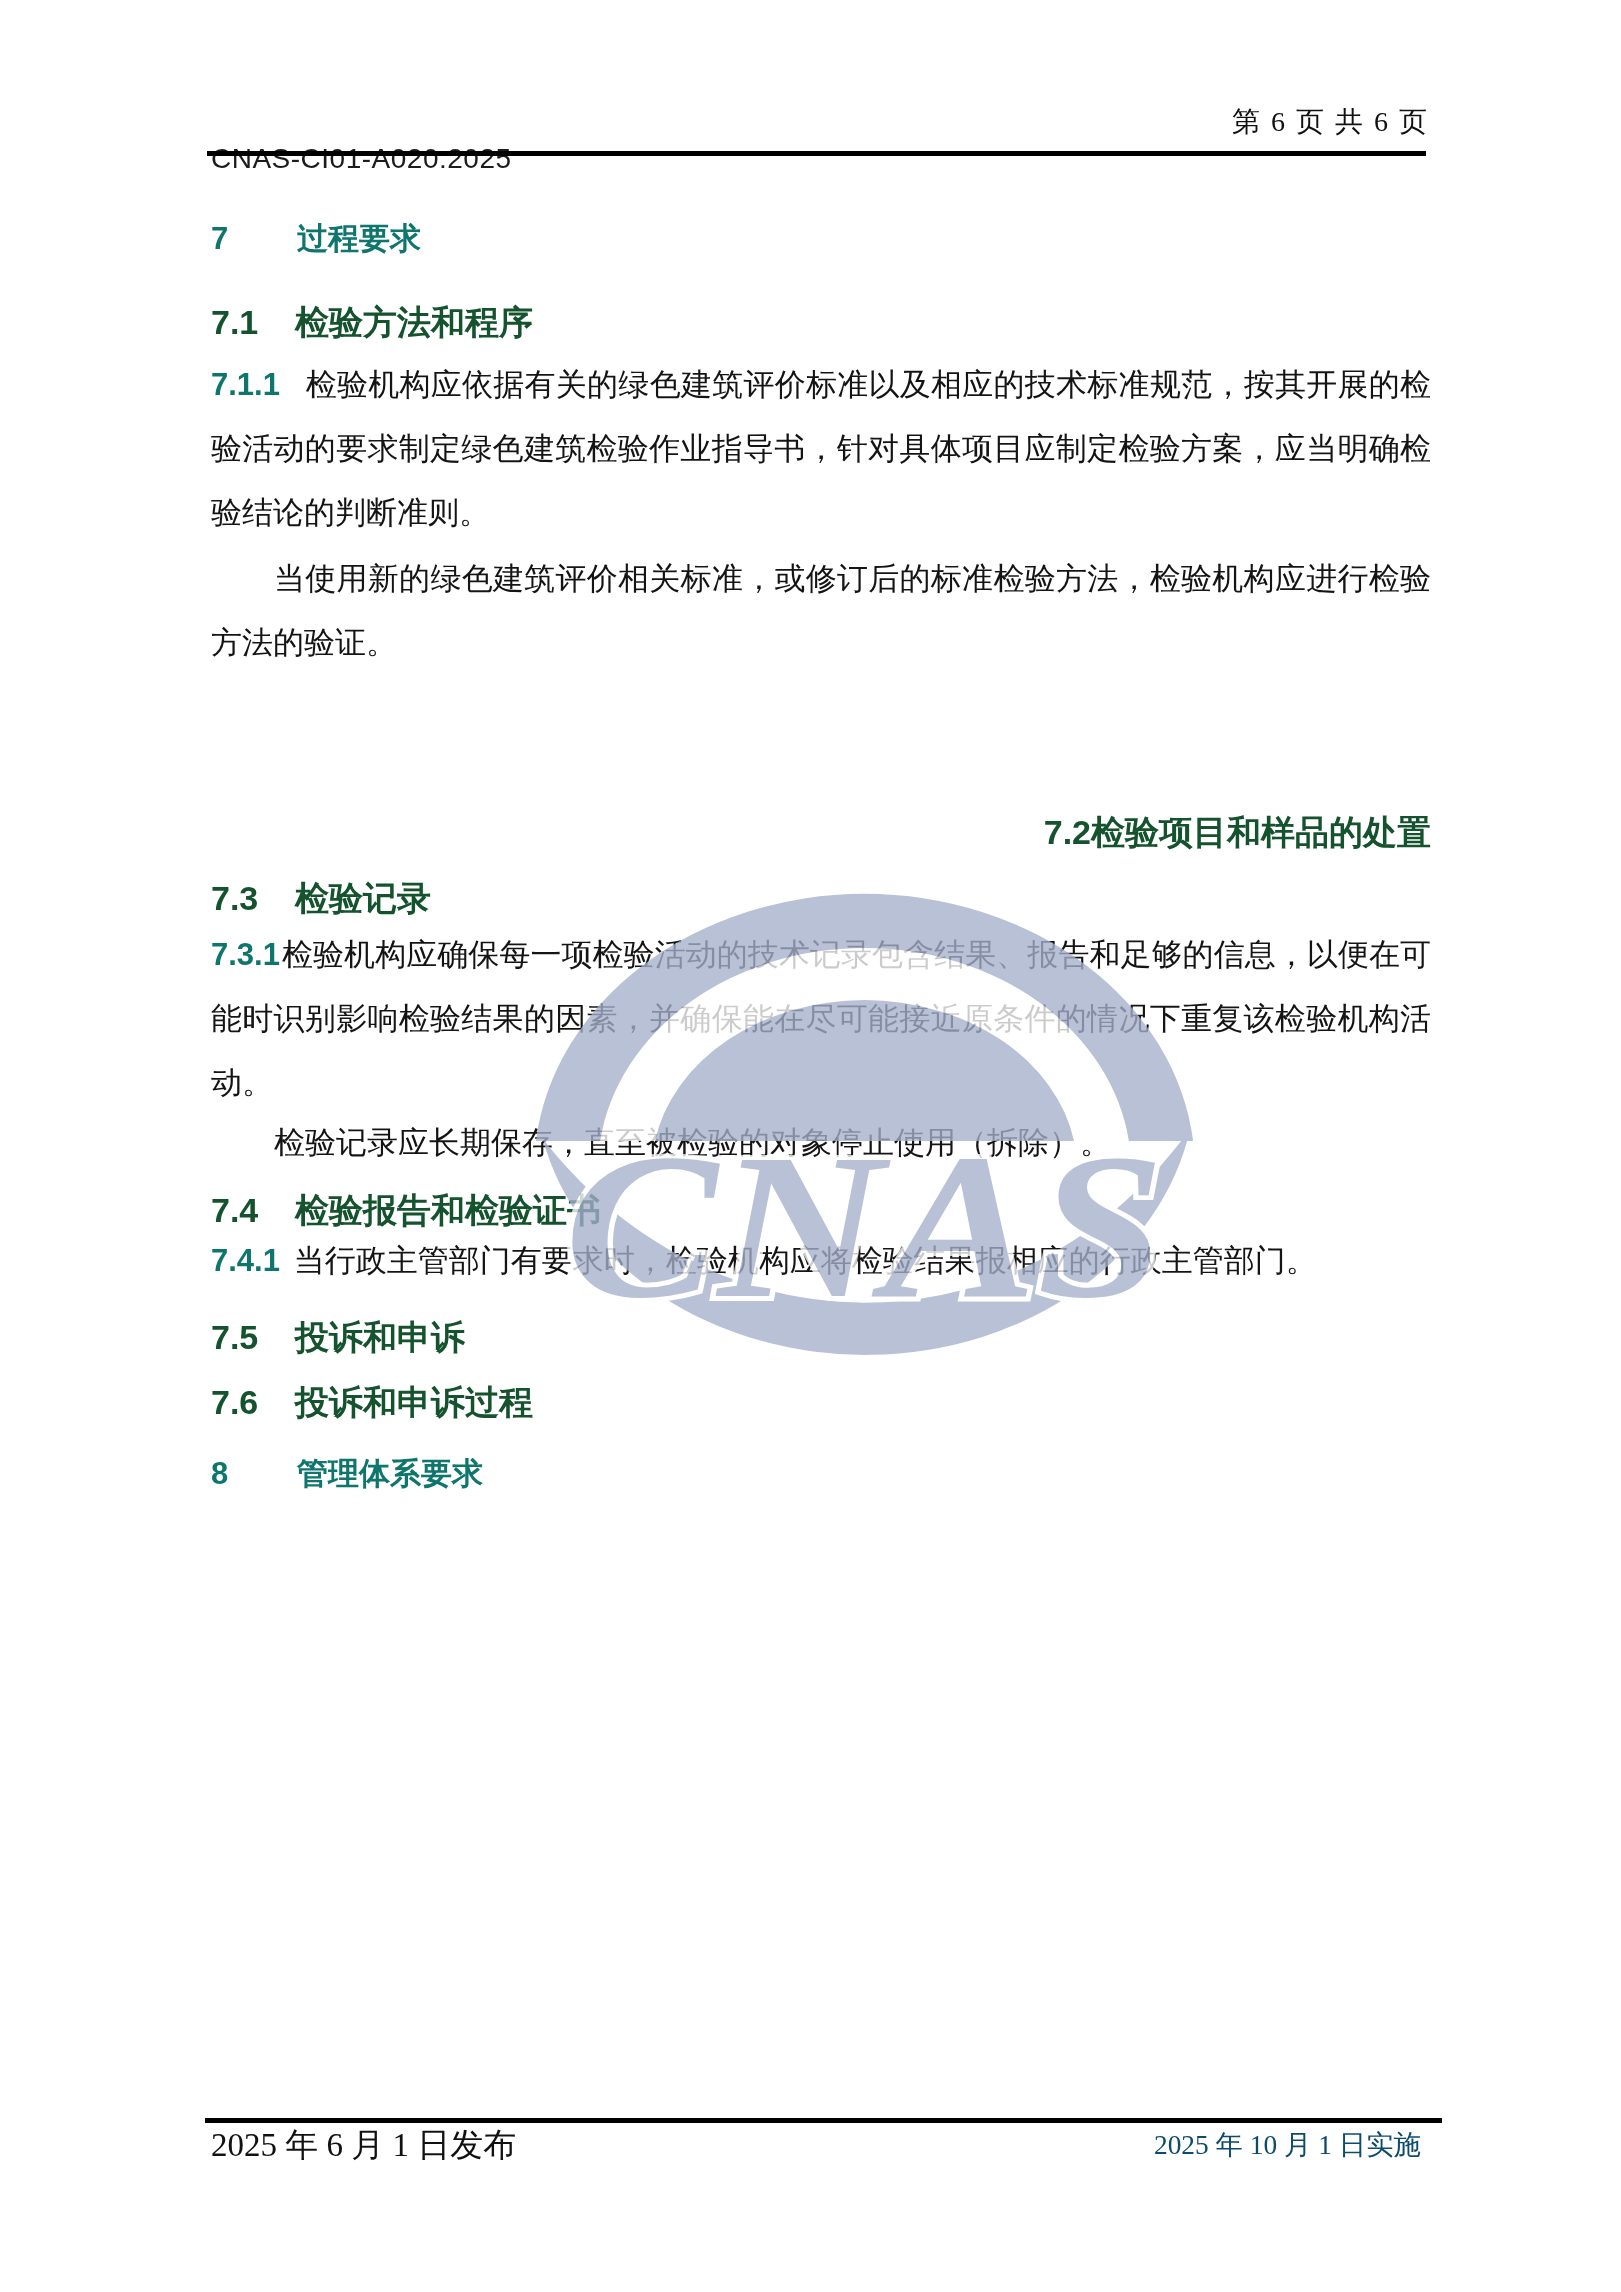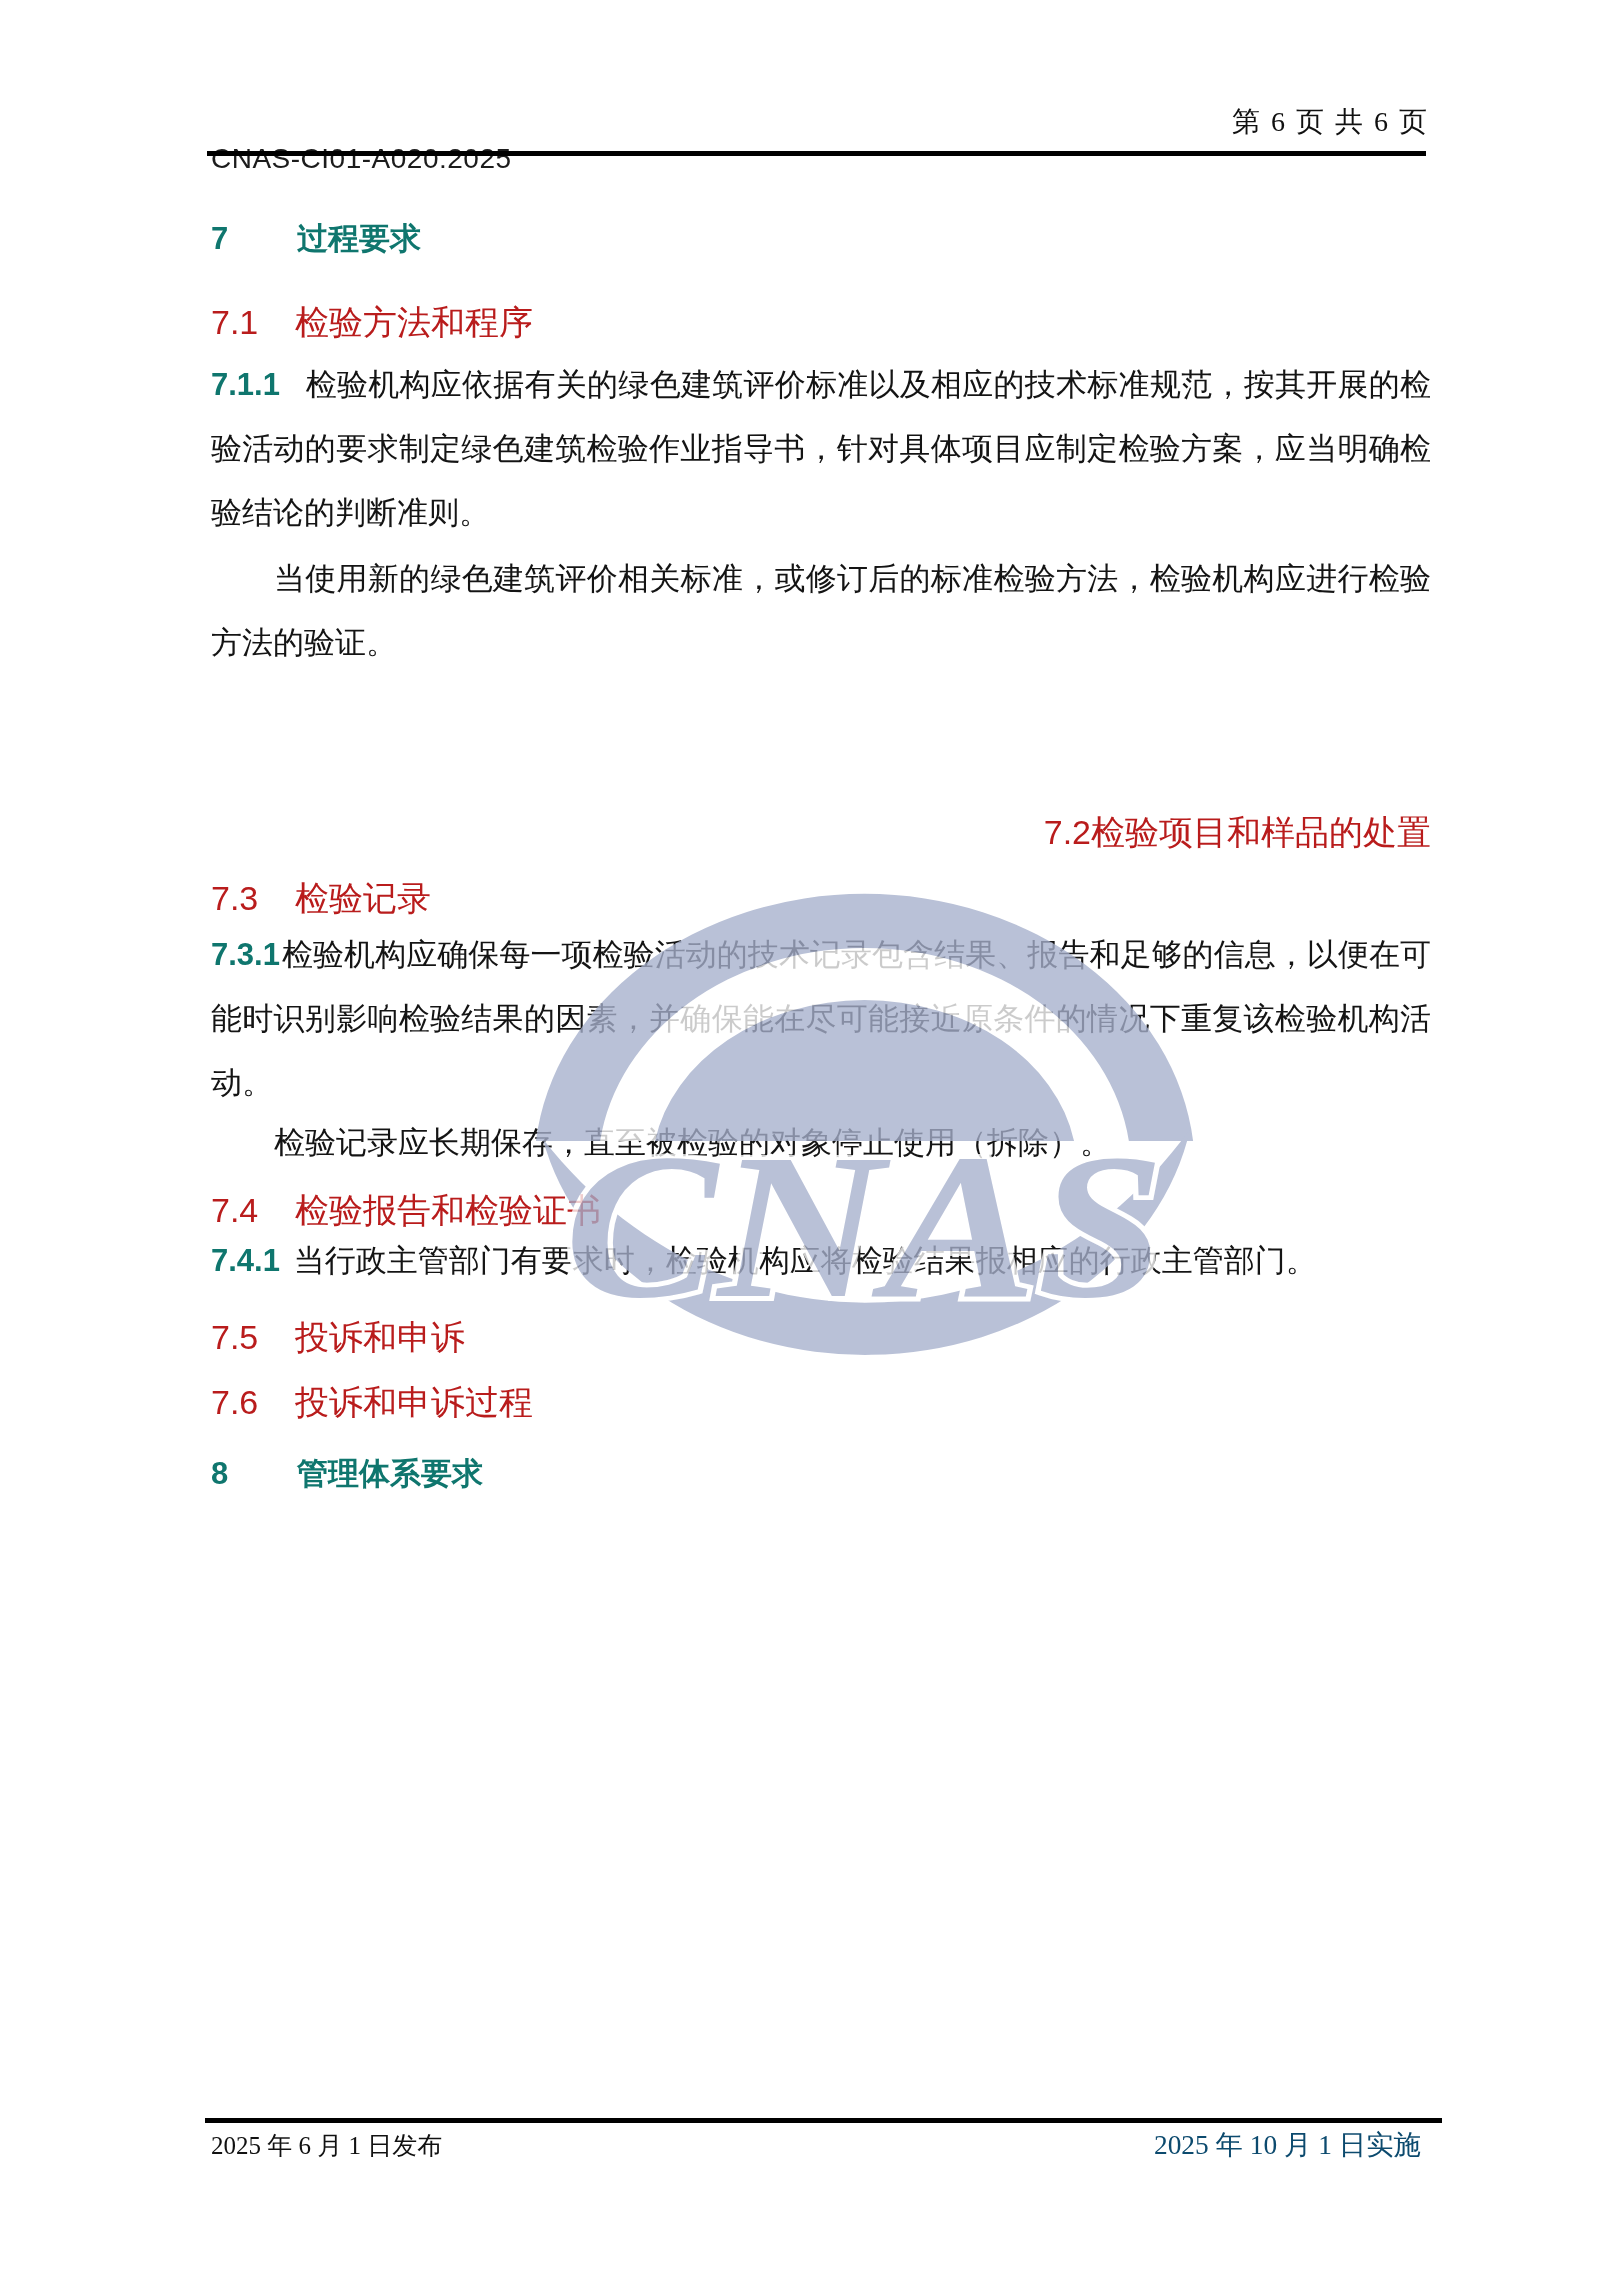--- a/index.html
+++ b/index.html
@@ -29,21 +29,21 @@
     background:#000;
   }
   
   .blk{position:absolute;left:211px;width:1220px;}
   .h1{
     font-family:Liberation Sans, sans-serif;
     font-weight:bold;font-size:31px;line-height:49px;color:#0f766e;
   }
   .h2{
     font-family:"Liberation Sans","DejaVu Sans",sans-serif;
-    font-weight:normal;font-size:34px;line-height:41px;color:#b91c1c;
+    font-weight:bold;font-size:34px;line-height:41px;color:#14532d;
   }
   .hnum{display:inline-block;}
   .w1{width:86px;}
   .w2{width:84px;}
   .para{
     font-size:31px;line-height:64px;
     text-align:justify;color:#141414;
   }
   .pnum{
     font-family:"Liberation Sans","DejaVu Sans",sans-serif;
@@ -62,21 +62,21 @@
     font-family:"Liberation Serif","DejaVu Serif",serif;
     font-style:italic;font-weight:bold;
   }
   
   .footer-rule{
     position:absolute;left:205px;top:2118px;width:1237px;height:4.9px;
     background:#000;
   }
   .footer-left{
     position:absolute;left:211px;top:2129px;
-    font-size:25px;line-height:33px;color:#111;
+    font-size:33px;line-height:33px;color:#111;
   }
   .footer-right{
     position:absolute;right:200px;top:2129px;
     font-size:27.4px;line-height:33px;color:#0c4a6e;
   }
 </style>
 </head>
 <body>
 
 <div class="page">

